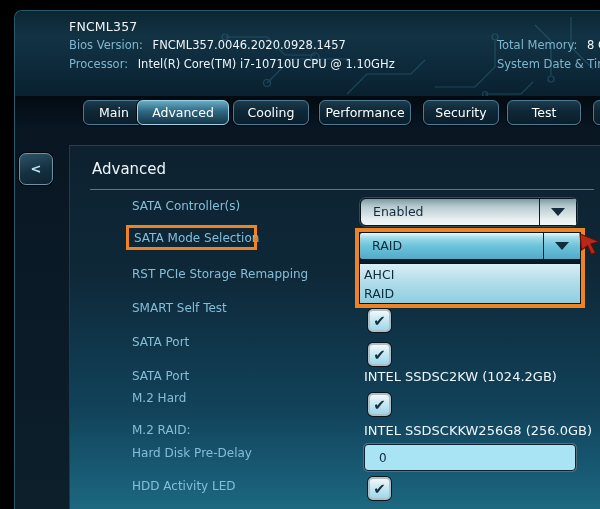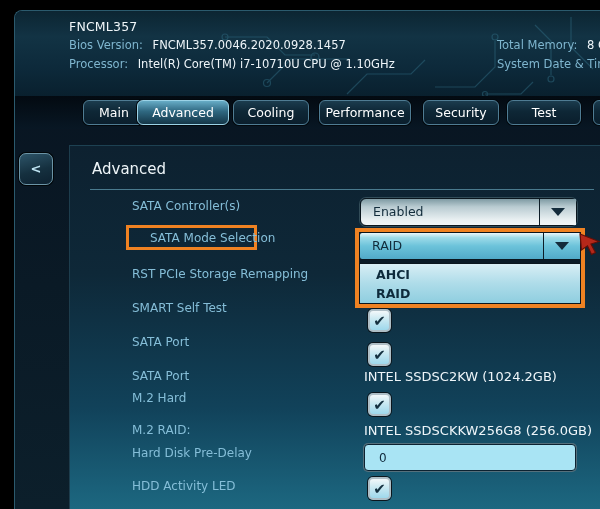--- a/index.html
+++ b/index.html
@@ -29,41 +29,41 @@
     background:linear-gradient(165deg,#2d5468 0%,#15303f 55%,#0d2130 100%);
     color:#bfe4f2; font-size:13px; font-weight:bold; text-align:center; line-height:30px; }
   .panel { position:absolute; left:54px; top:134px; width:532px; height:365px;
     border-left:1px solid #1d3d4d; border-top:1px solid #1d4152;
     background:linear-gradient(180deg,#0d2130 0%,#0e2838 35%,#11425a 72%,#1a6079 94%,#1d6880 100%); }
   .page-title { position:absolute; left:22px; top:14px; font-size:15px; color:#eef5f8; }
   .title-rule { position:absolute; left:20px; top:43px; width:504px; height:1px; background:#4a7a8e; }
   .row-label { position:absolute; font-size:12px; color:#85bed8; white-space:nowrap; }
   .row-value { position:absolute; font-size:13px; color:#eef5f9; white-space:nowrap; }
   .highlight-box { position:absolute; left:56px; top:79px; width:131px; height:25px;
-    border:3px solid #ef8222; display:flex; align-items:center; padding-left:21px; }
+    border:3px solid #ef8222; display:flex; align-items:center; padding-left:5px; }
   .highlight-box .row-label { position:static; }
   .dd { position:relative; height:28px; border:1px solid #0a161e; border-radius:6px;
     box-shadow:0 0 0 1px #324c58; cursor:pointer; }
   .dd-text { position:absolute; left:12px; top:0; line-height:26px; font-size:12.5px; color:#122c3b; }
   .dd-arrow { position:absolute; right:0; top:0; width:37px; height:100%;
     border-left:1px solid #0d1d27; display:flex; align-items:center; justify-content:center; }
   .tri { width:0; height:0; border-left:7px solid transparent; border-right:7px solid transparent;
     border-top:8px solid #142c3c; }
   .dd.silver { position:absolute; left:290px; top:52px; width:217px;
     background:linear-gradient(180deg,#7e9aa3 0%,#b9cbd1 30%,#e9f0f2 80%,#f2f6f7 100%); }
   .dd.silver .dd-arrow { background:linear-gradient(180deg,#7e9aa3 0%,#b9cbd1 30%,#e9f0f2 80%,#f2f6f7 100%); }
   .highlight-group { position:absolute; left:285px; top:82px; width:230px; height:80px;
     border:4px solid #ef8222; background:#0a1a26; }
   .dd.cyan { border-radius:3px; box-shadow:none; border:1px solid #0a161e;
     background:linear-gradient(180deg,#eaf7fb 0%,#9ddbe9 18%,#6cc3da 50%,#51aac8 100%); }
   .dd.cyan .dd-arrow { background:linear-gradient(180deg,#eaf7fb 0%,#9ddbe9 18%,#6cc3da 50%,#51aac8 100%); }
   .dd-list { position:absolute; left:0; top:31px; width:222px; height:41px;
     border:1px solid #0a161e; padding-top:1px;
     background:linear-gradient(180deg,#d8eef5 0%,#aedce9 50%,#8fcedf 100%); }
-  .dd-option { height:19px; line-height:19px; padding-left:16px; font-size:12.5px; color:#0e2b3c; cursor:pointer;font-weight:bold; }
+  .dd-option { height:19px; line-height:19px; padding-left:4px; font-size:12.5px; color:#0e2b3c; cursor:pointer; }
   .checkbox { position:absolute; width:23px; height:23px; border-radius:5px;
     border:2px solid #aebec6; box-shadow:0 0 0 1px #0b161d;
     background:linear-gradient(180deg,#f3f8fa 0%,#cdeaf2 40%,#9ed8ec 100%);
     text-align:center; cursor:pointer; }
   .check { font-size:15px; font-weight:bold; color:#14303f; line-height:19px; }
   .num-input { position:absolute; left:294px; top:298px; width:212px; height:27px;
     background:#a9e4f4; border:1px solid #0c2231; box-shadow:0 0 0 1px #55707c;
     border-radius:4px; padding-left:14px; font-family:"DejaVu Sans",sans-serif;
     font-size:12px; color:#10293a; outline:none; }
   .cursor { position:absolute; left:562px; top:220px; z-index:20; }

